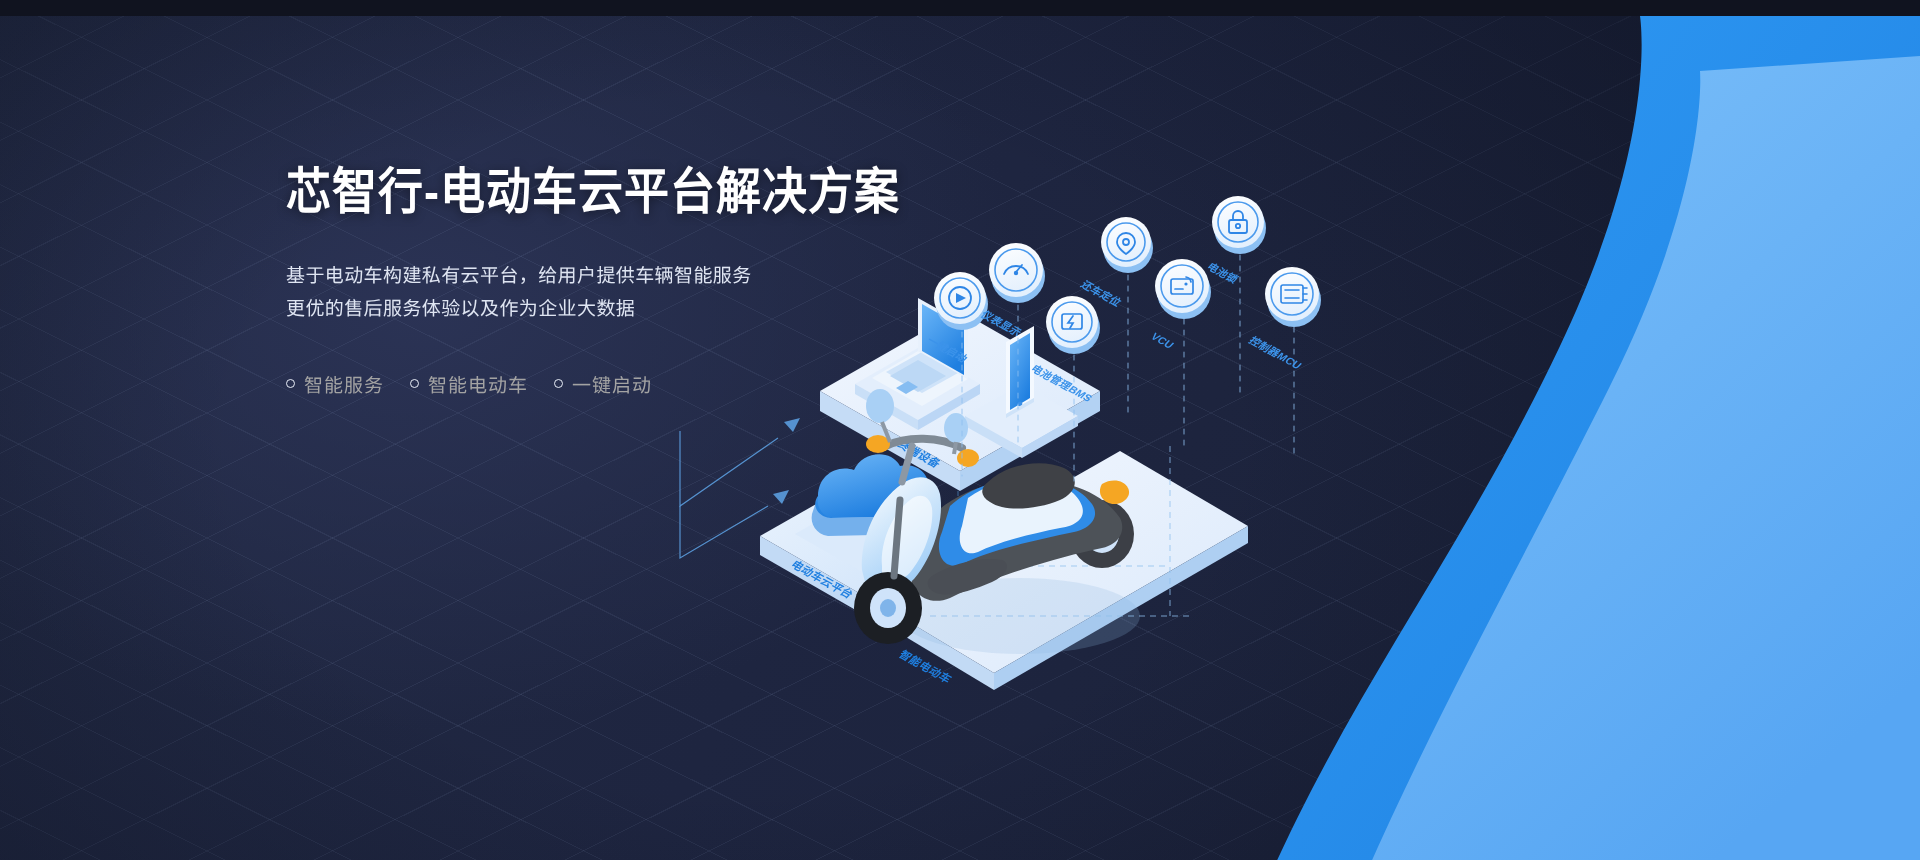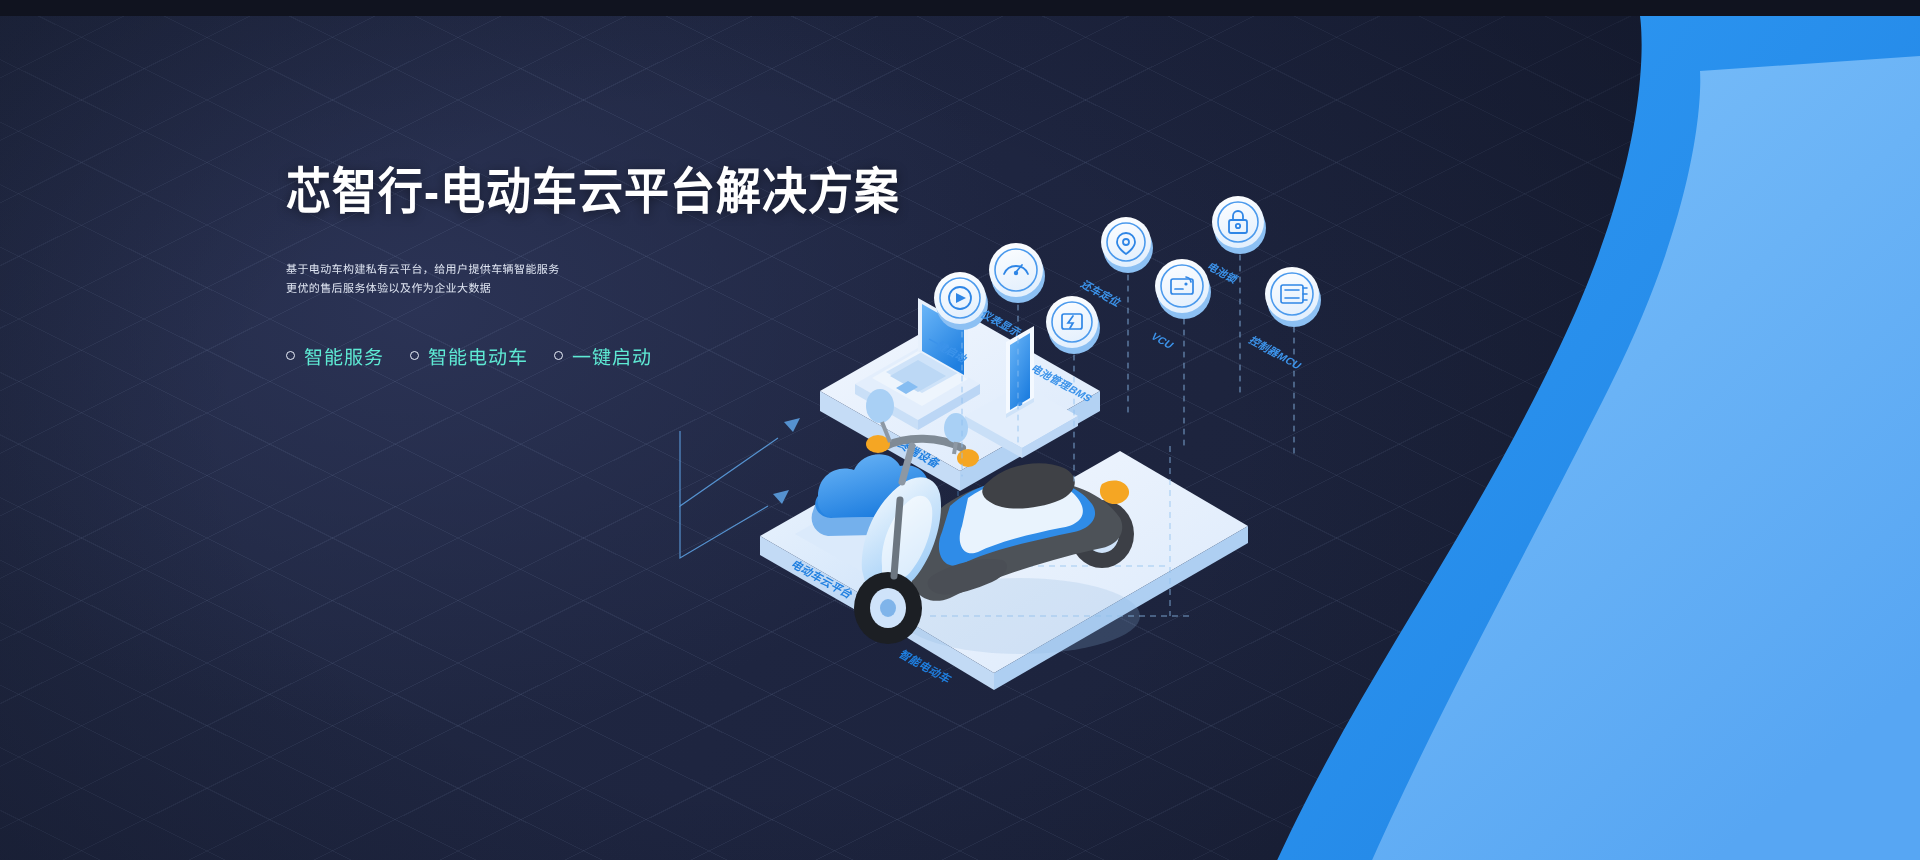--- a/index.html
+++ b/index.html
@@ -44,37 +44,37 @@
     font-weight:700;
     letter-spacing:1px;
     color:#ffffff;
     white-space:nowrap;
     text-shadow:0 2px 10px rgba(0,0,0,.45);
     transform:scaleY(1.12);
     transform-origin:left top;
   }
   .subtitle{
     margin:46px 0 0 0;
-    font-size:11px;
+    font-size:19px;
     line-height:1.72;
     color:#dfe5f2;
     letter-spacing:.4px;
     white-space:pre-line;
   }
   .bullets{
     list-style:none;
     margin:44px 0 0 0;padding:0;
     display:flex;align-items:center;gap:26px;
   }
   .bullets li{display:flex;align-items:center;gap:9px;}
   .bullet-ring{
     width:9px;height:9px;border-radius:50%;
     border:1.6px solid #e9eef8;display:inline-block;flex:none;
   }
-  .bullet-label{font-size:19px;color:#5eead4;letter-spacing:1px;}
+  .bullet-label{font-size:19px;color:#a3a3a3;letter-spacing:1px;}
 
   
   .art{position:absolute;left:650px;top:130px;width:740px;height:700px;}
   .art svg{display:block;width:100%;height:100%;overflow:visible;}
 
   .iso-label{
     font-size:11px;font-weight:700;fill:#1f7fe0;letter-spacing:.3px;
   }
   .node-label{
     font-size:10.5px;font-weight:700;fill:#3c93ea;letter-spacing:.2px;

